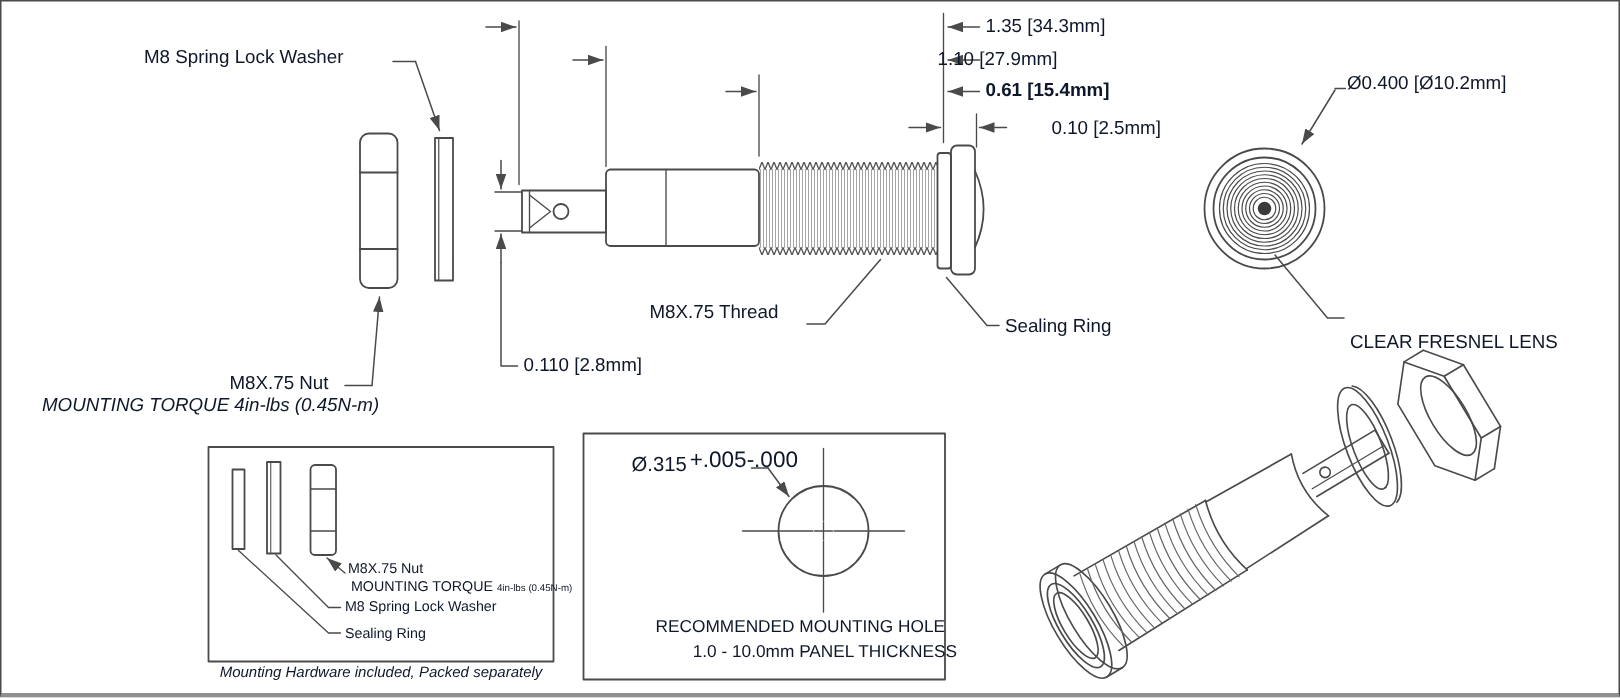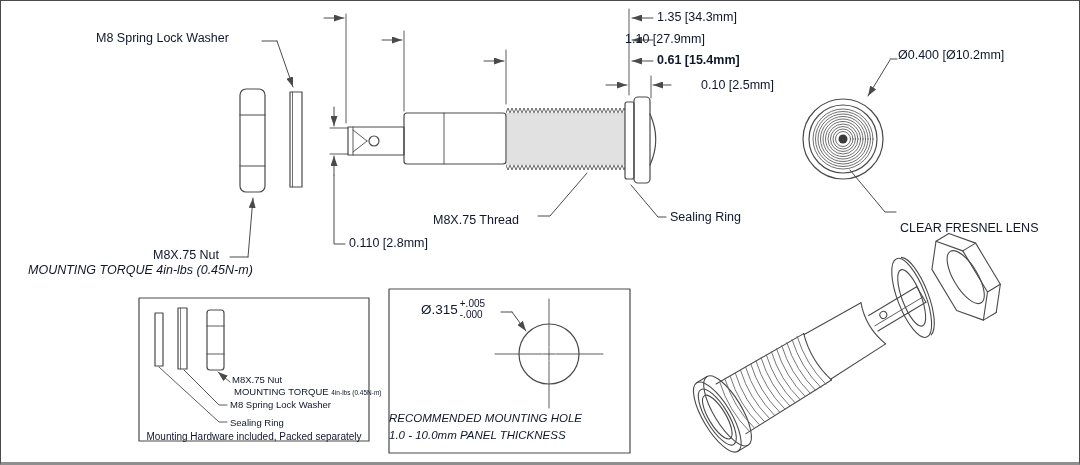--- a/index.html
+++ b/index.html
@@ -7,23 +7,23 @@
     position:relative;width:1080px;height:465px;background:#ffffff;
     border:1px solid #4a4a4a;border-bottom:3px solid #8f8f8f;
     box-sizing:border-box;overflow:hidden;
     font-family:"Liberation Sans",sans-serif;color:#3b3b3b;
   }
   svg{position:absolute;left:0;top:0;}
   .lbl{position:absolute;font-size:12.5px;line-height:1.15;white-space:nowrap;color:#0f172a;}
   .sm{font-size:9.5px;}
   .tiny{font-size:6.5px;}
   .cap{font-size:10px;}
-  .boxtxt{font-size:11.5px;text-align:left;font-style:italic;}
+  .boxtxt{font-size:11.5px;text-align:right;}
   .tolwrap{display:flex;align-items:flex-start;font-size:13.5px;}
-  .tolstack{display:flex;flex-direction:column;font-size:10px;line-height:1.05;margin-left:2px;margin-top:-3px;}
+  .tolstack{display:flex;font-size:15px;line-height:1.05;margin-left:2px;margin-top:-3px;}
   .ctr{text-align:center;}
 </style>
 </head>
 <body>
 
 <div id="stage">
 
   <svg width="1080" height="465" viewBox="0 0 1080 465" fill="none" stroke="#4a4a4a" stroke-width="1.2" stroke-linecap="round" stroke-linejoin="round">
     <defs>
       <marker id="ah" markerUnits="userSpaceOnUse" markerWidth="11" markerHeight="7" refX="10" refY="3.5" orient="auto">
@@ -227,34 +227,34 @@
   <div class="lbl" style="left:95px;top:30px;">M8 Spring Lock Washer</div>
   <div class="lbl" style="left:152px;top:247px;">M8X.75 Nut</div>
   <div class="lbl" style="left:27px;top:262px;font-style:italic;">MOUNTING TORQUE 4in-lbs (0.45N-m)</div>
 
   <div class="lbl" style="left:656px;top:9px;">1.35 [34.3mm]</div>
   <div class="lbl" style="left:624px;top:31px;">1.10 [27.9mm]</div>
   <div class="lbl" style="left:656px;top:52px;font-weight:bold;">0.61 [15.4mm]</div>
   <div class="lbl" style="left:674px;top:77px;margin-left:26px;">0.10 [2.5mm]</div>
 
   <div class="lbl" style="left:348px;top:235px;">0.110 [2.8mm]</div>
-  <div class="lbl" style="left:432px;top:212px;">M8X.75 Thread</div>
+  <div class="lbl" style="left:432px;top:200px;">M8X.75 Thread</div>
   <div class="lbl" style="left:669px;top:209px;">Sealing Ring</div>
 
   <div class="lbl" style="left:897px;top:47px;">Ø0.400 [Ø10.2mm]</div>
   <div class="lbl" style="left:899px;top:204px;margin-top:16px;">CLEAR FRESNEL LENS</div>
 
   <div class="lbl sm" style="left:231px;top:374px;">M8X.75 Nut</div>
   <div class="lbl sm" style="left:233px;top:386px;">
     <span>MOUNTING TORQUE</span>
     <span class="tiny">4in-lbs (0.45N-m)</span>
   </div>
   <div class="lbl sm" style="left:229px;top:399px;">M8 Spring Lock Washer</div>
   <div class="lbl sm" style="left:229px;top:417px;">Sealing Ring</div>
-  <div class="lbl cap ctr" style="left:138px;top:430px;width:230px;">Mounting Hardware included, Packed separately</div>
+  <div class="lbl cap ctr" style="left:138px;top:442px;width:230px;font-style:italic;">Mounting Hardware included, Packed separately</div>
 
   <div class="lbl tolwrap" style="left:420px;top:301px;">
     <span>Ø.315</span>
     <span class="tolstack">
       <span>+.005</span>
       <span>-.000</span>
     </span>
   </div>
   <div class="lbl boxtxt" style="left:388px;top:411px;width:241px;">RECOMMENDED MOUNTING HOLE</div>
   <div class="lbl boxtxt" style="left:388px;top:428px;width:249px;">1.0 - 10.0mm PANEL THICKNESS</div>

